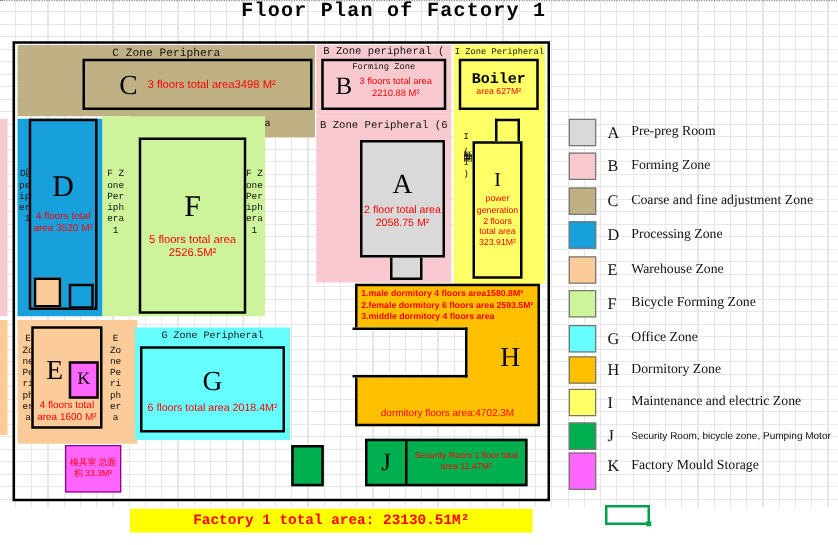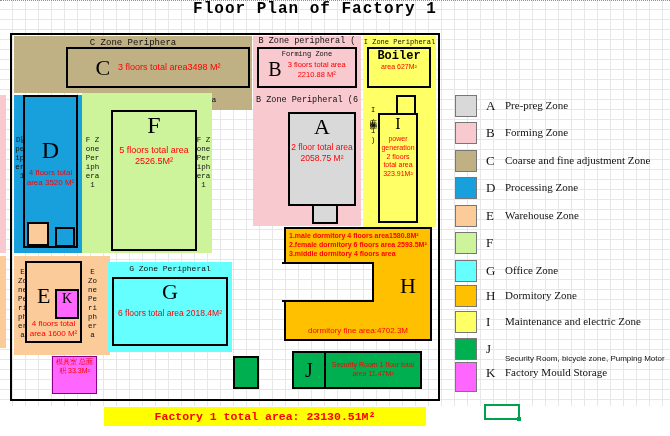--- a/index.html
+++ b/index.html
@@ -21,21 +21,21 @@
   .title{left:0;top:6;width:630px;text-align:center;font-family:"Liberation Mono",monospace;
          font-weight:bold;font-size:16px;letter-spacing:1px;color:#000;}
   .plan-outer{left:10px;top:33px;width:426px;height:364px;border:2px solid #000;box-sizing:content-box;}
 
   
   .khaki{background:#BFB183;} .pink{background:#F8C9CE;} .yellow{background:#FFFF66;}
   .gray{background:#D9D9D9;} .blue{background:#18A0DC;} .orange{background:#FBCB99;}
   .green{background:#CDF49B;} .cyan{background:#66FFFF;} .gold{background:#FFC000;}
   .jgreen{background:#00B050;} .magenta{background:#FF66FF;}
 
-  .flexc{display:flex;flex-direction:column;align-items:center;}
+  .flexc{display:flex;flex-direction:column;align-items:center;justify-content:center;}
   .flexr{display:flex;flex-direction:row;align-items:center;justify-content:center;}
 
   
   .c-band{left:14px;top:36px;width:238px;height:57px;}
   .c-band-label{margin-top:2px;font-size:9px;}
   .c-inner{left:66px;top:47px;width:184px;height:41px;gap:8px;}
   .c-letter{font-size:22px;}
   .c-red{font-size:9px;}
   .c-band2{left:104px;top:92px;width:148px;height:18px;}
   .c-band2-label{margin-top:3px;font-size:8px;}
@@ -145,21 +145,21 @@
                color:#FF0000;text-align:center;line-height:19px;width:100%;}
 
   
   .legend-row{position:absolute;left:455px;width:214px;}
   .legend-swatch{position:absolute;left:0;top:0;width:22px;border:1px solid #777;
                  box-sizing:border-box;}
   .legend-letter{position:absolute;left:31px;top:3px;font-family:"Liberation Serif",serif;
                  font-size:13px;color:#111;}
   .legend-label{position:absolute;left:50px;top:4px;font-family:"Liberation Serif",serif;
                 font-size:11px;color:#111;white-space:nowrap;}
-  .legend-label.tiny{font-size:8px;top:16px;font-family:"Liberation Sans",sans-serif;}
+  .legend-label.tiny{font-size:8px;top:6px;font-family:"Liberation Sans",sans-serif;}
 
   .sel-cell{left:484px;top:404px;width:32px;height:12px;border:2px solid #00A14B;
             background:#fff;box-sizing:content-box;}
   .sel-handle{position:absolute;right:-3px;bottom:-3px;width:4px;height:4px;background:#00A14B;}
 </style>
 </head>
 <body>
 
 <div class="abs grid-layer"></div>
 <div class="abs dotted"></div>
@@ -215,21 +215,21 @@
 </div>
 <div class="abs i-topbox yellow"></div>
 
 <div class="abs h-region gold b2">
   <div class="h-dorm">
       <div>1.male dormitory 4 floors area1580.8M²</div>
       <div>2.female dormitory 6 floors area 2593.5M²</div>
       <div>3.middle dormitory 4 floors area</div>
     </div>
   <span class="srf h-letter">H</span>
-  <div class="red h-total">dormitory fine area:4702.3M</div>
+  <div class="red h-total">dormitory floors area:4702.3M</div>
 </div>
 <div class="abs h-notch"></div>
 
 <div class="abs d-region blue"></div>
 <div class="abs d-strip vtext">D區periphera1</div>
 <div class="abs d-box blue b2 flexc">
   <span class="srf d-letter">D</span>
   <span class="red d-red">4 floors total area 3520 M²</span>
 </div>
 <div class="abs d-orange orange b2"></div>
@@ -279,21 +279,21 @@
 <div class="abs strip-orange orange"></div>
 
 <div class="abs banner">
   <div class="banner-text">Factory 1 total area: 23130.51M²</div>
 </div>
 
 <div>
     <div class="legend-row" style="top: 95px; height: 22px;">
       <div class="legend-swatch" style="height: 22px; background: rgb(217, 217, 217);"></div>
       <span class="legend-letter">A</span>
-      <span class="legend-label">Pre-preg Zone</span>
+      <span class="legend-label">Pre-preg Room</span>
     </div>
     <div class="legend-row" style="top: 122px; height: 22px;">
       <div class="legend-swatch" style="height: 22px; background: rgb(248, 201, 206);"></div>
       <span class="legend-letter">B</span>
       <span class="legend-label">Forming Zone</span>
     </div>
     <div class="legend-row" style="top: 150px; height: 22px;">
       <div class="legend-swatch" style="height: 22px; background: rgb(191, 177, 131);"></div>
       <span class="legend-letter">C</span>
       <span class="legend-label">Coarse and fine adjustment Zone</span>
@@ -304,20 +304,21 @@
       <span class="legend-label">Processing Zone</span>
     </div>
     <div class="legend-row" style="top: 205px; height: 22px;">
       <div class="legend-swatch" style="height: 22px; background: rgb(251, 203, 153);"></div>
       <span class="legend-letter">E</span>
       <span class="legend-label">Warehouse Zone</span>
     </div>
     <div class="legend-row" style="top: 232px; height: 22px;">
       <div class="legend-swatch" style="height: 22px; background: rgb(205, 244, 155);"></div>
       <span class="legend-letter">F</span>
+      <span class="legend-label">Bicycle Forming Zone</span>
     </div>
     <div class="legend-row" style="top: 260px; height: 22px;">
       <div class="legend-swatch" style="height: 22px; background: rgb(102, 255, 255);"></div>
       <span class="legend-letter">G</span>
       <span class="legend-label">Office Zone</span>
     </div>
     <div class="legend-row" style="top: 285px; height: 22px;">
       <div class="legend-swatch" style="height: 22px; background: rgb(255, 192, 0);"></div>
       <span class="legend-letter">H</span>
       <span class="legend-label">Dormitory Zone</span>

